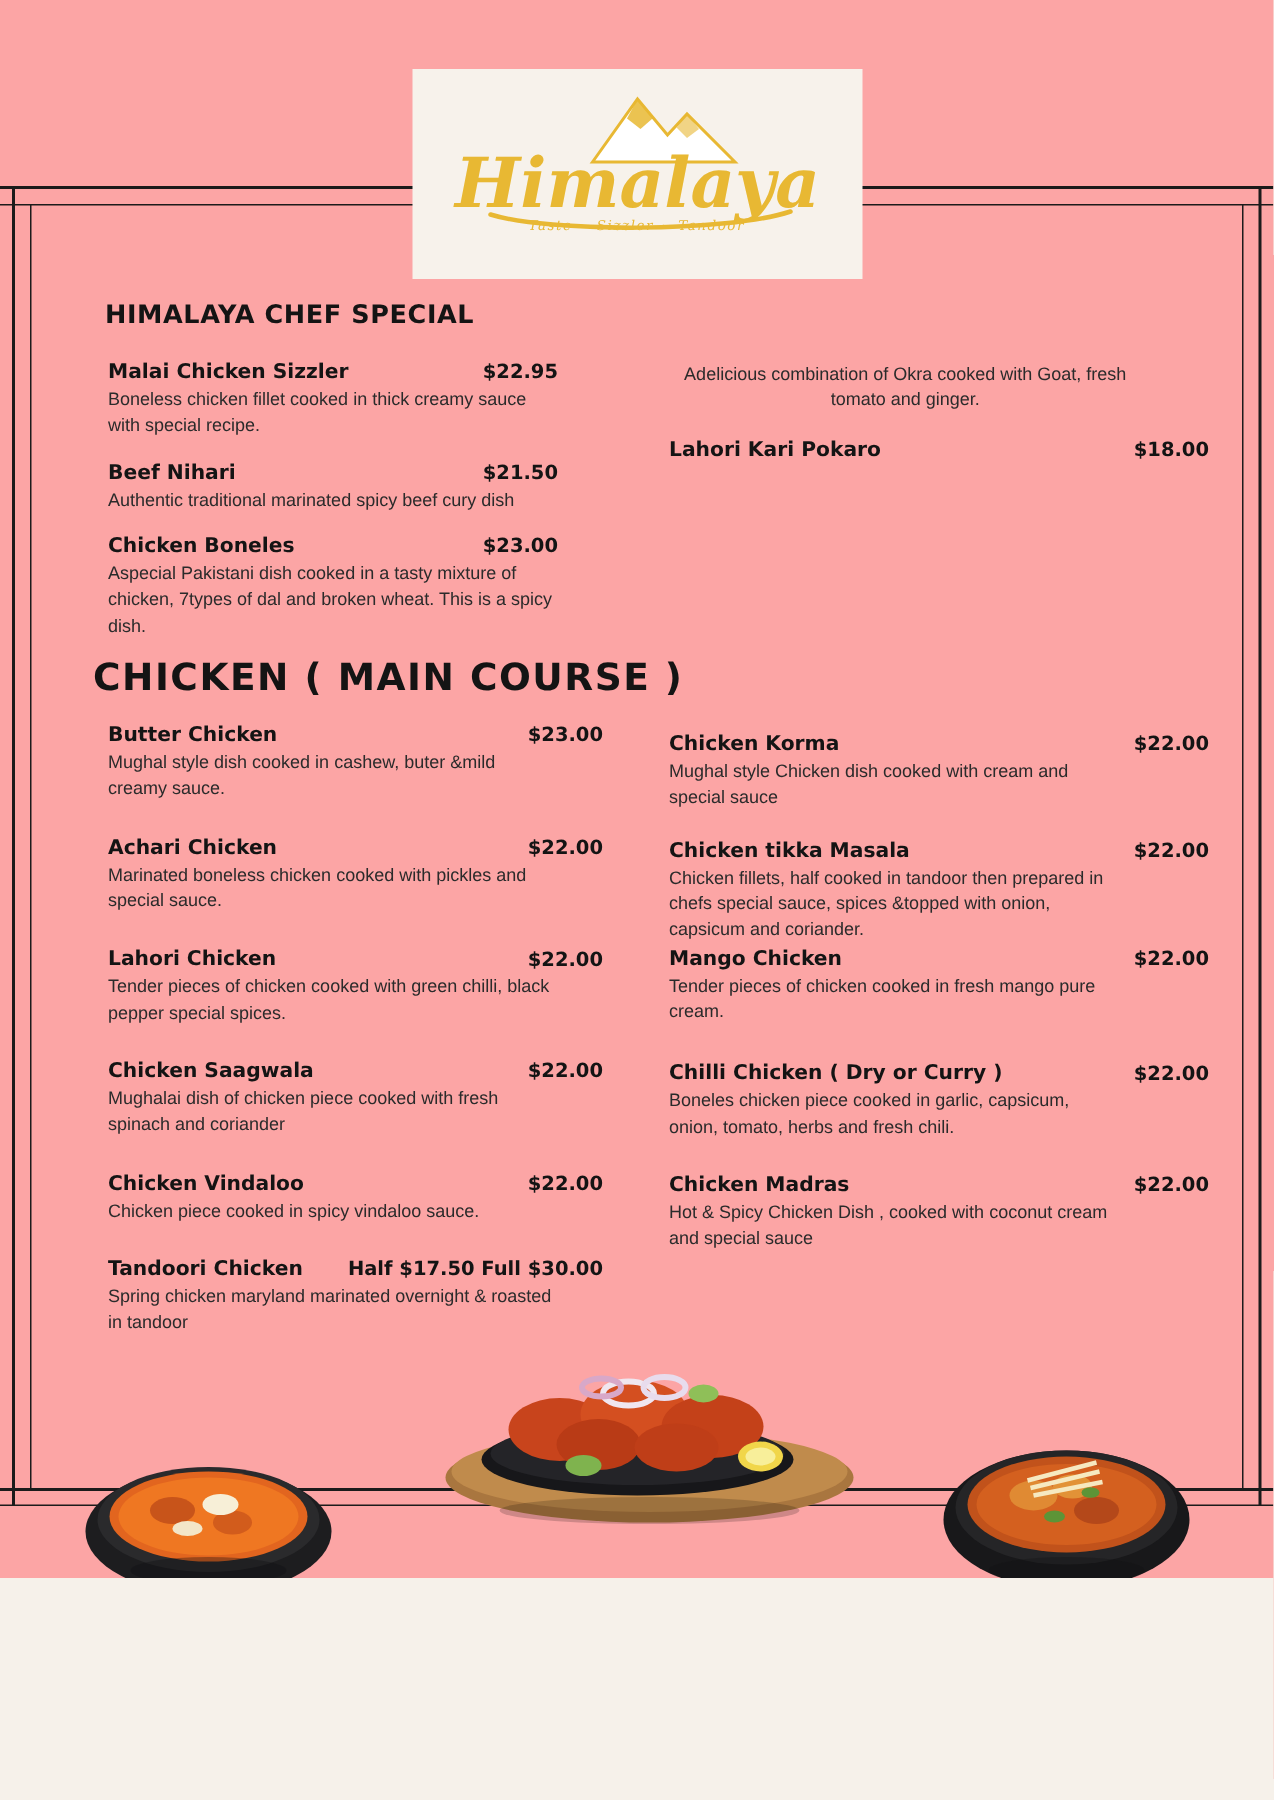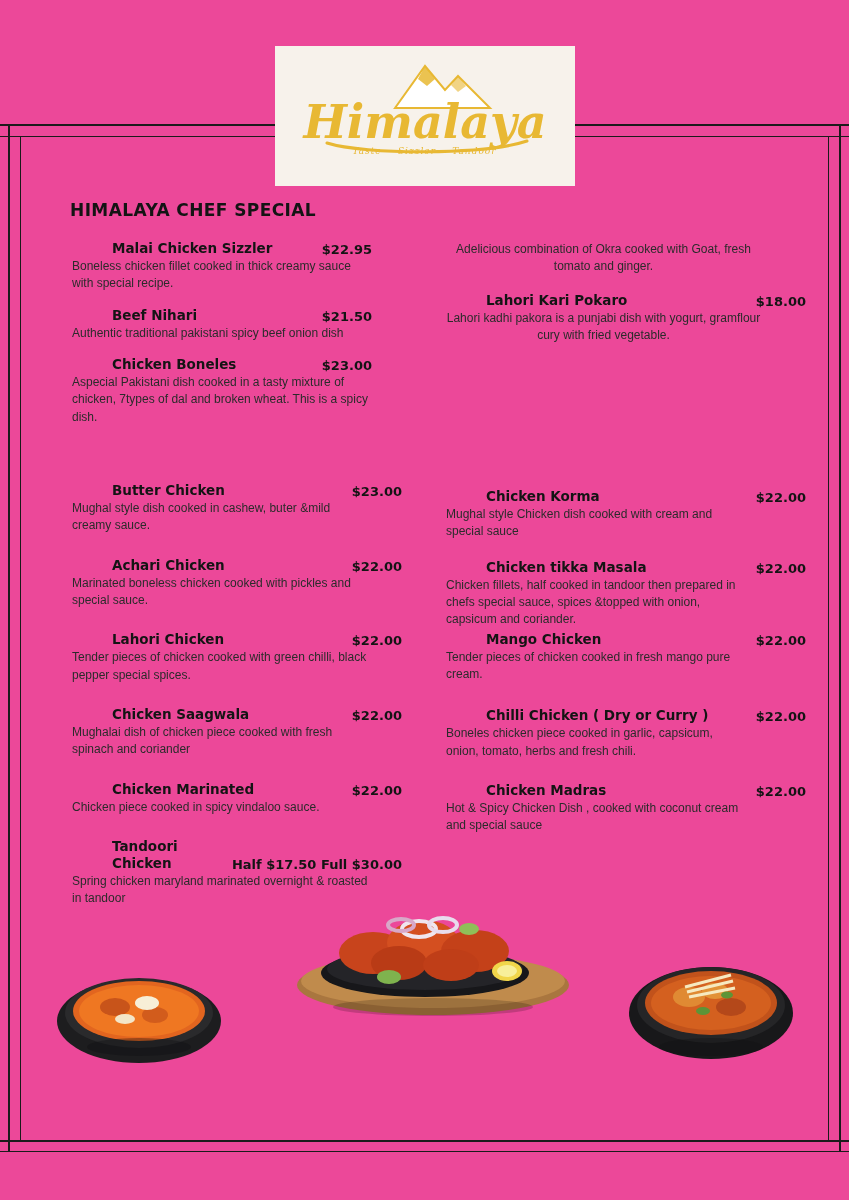--- a/index.html
+++ b/index.html
@@ -5,22 +5,22 @@
   * { box-sizing: border-box; margin: 0; padding: 0; }
   html, body {
     width: 849px;
     height: 1200px;
     background: #f6f1ea;
     font-family: "Liberation Sans", sans-serif;
   }
   .page {
     position: relative;
     width: 849px;
-    height: 1200px;
-    background: #ec4899;
+    height: 1052px;
+    background: #fca5a5;
     overflow: hidden;
   }
 
   
   .frame-line {
     position: absolute;
     background: #1b1b1b;
   }
   .hline-top-1 { left: 0; right: 0; top: 124px; height: 2px; }
   .hline-top-2 { left: 0; right: 0; top: 136px; height: 1px; }
@@ -66,24 +66,23 @@
   
   .col { position: absolute; }
   .col-left-special  { left: 72px;  top: 240px; width: 300px; }
   .col-right-special { left: 446px; top: 240px; width: 360px; }
   .col-left-chicken  { left: 72px;  top: 482px; width: 330px; }
   .col-right-chicken { left: 446px; top: 488px; width: 360px; }
 
   .item { position: relative; margin-bottom: 14px; }
   .item-head {
     display: flex;
-    align-items: flex-end;
+    align-items: center;
     justify-content: space-between;
     gap: 25px;
-    margin-left: 40px;
   }
   .item-name {
     font-family: "DejaVu Sans", sans-serif;
     font-weight: bold;
     font-size: 13.5px;
     color: #141414;
     line-height: 1.25;
   }
   .item-price {
     font-family: "DejaVu Sans", sans-serif;
@@ -154,44 +153,44 @@
         <div class="item-name">Malai Chicken Sizzler</div>
         <div class="item-price">$22.95</div>
       </div>
       <div class="item-desc">Boneless chicken fillet cooked in thick creamy sauce with special recipe.</div>
     </div>
     <div class="item" style="margin-top:10px">
       <div class="item-head">
         <div class="item-name">Beef Nihari</div>
         <div class="item-price">$21.50</div>
       </div>
-      <div class="item-desc">Authentic traditional pakistani spicy beef onion dish</div>
+      <div class="item-desc">Authentic traditional marinated spicy beef cury dish</div>
     </div>
     <div class="item" style="margin-top:14px">
       <div class="item-head">
         <div class="item-name">Chicken Boneles</div>
         <div class="item-price">$23.00</div>
       </div>
       <div class="item-desc">Aspecial Pakistani dish cooked in a tasty mixture of chicken, 7types of dal and broken wheat. This is a spicy dish.</div>
     </div>
   </div>
 
   <div class="col col-right-special">
     <div class="item">
       <div class="item-desc">Adelicious combination of Okra cooked with Goat, fresh tomato and ginger.</div>
     </div>
     <div class="item" style="margin-top:16px">
       <div class="item-head">
         <div class="item-name">Lahori Kari Pokaro</div>
         <div class="item-price">$18.00</div>
       </div>
-      <div class="item-desc">Lahori kadhi pakora is a punjabi dish with yogurt, gramflour cury with fried vegetable.</div>
-    </div>
-  </div>
-
+    </div>
+  </div>
+
+  <div class="section-title" id="sec-chicken">CHICKEN  ( MAIN COURSE )</div>
 
   <div class="col col-left-chicken">
     <div class="item" style="margin-bottom:22px">
       <div class="item-head">
         <div class="item-name">Butter Chicken</div>
         <div class="item-price">$23.00</div>
       </div>
       <div class="item-desc">Mughal style dish cooked in cashew, buter &amp;mild creamy sauce.</div>
     </div>
     <div class="item" style="margin-bottom:22px">
@@ -210,21 +209,21 @@
     </div>
     <div class="item" style="margin-bottom:22px">
       <div class="item-head">
         <div class="item-name">Chicken Saagwala</div>
         <div class="item-price">$22.00</div>
       </div>
       <div class="item-desc">Mughalai dish of chicken piece cooked with fresh spinach and coriander</div>
     </div>
     <div class="item" style="margin-bottom:22px">
       <div class="item-head">
-        <div class="item-name">Chicken Marinated</div>
+        <div class="item-name">Chicken Vindaloo</div>
         <div class="item-price">$22.00</div>
       </div>
       <div class="item-desc">Chicken piece cooked in spicy vindaloo sauce.</div>
     </div>
     <div class="item">
       <div class="item-head">
         <div class="item-name">Tandoori Chicken</div>
         <div class="item-price">Half $17.50 Full $30.00</div>
       </div>
       <div class="item-desc">Spring chicken maryland marinated overnight &amp; roasted in tandoor</div>

